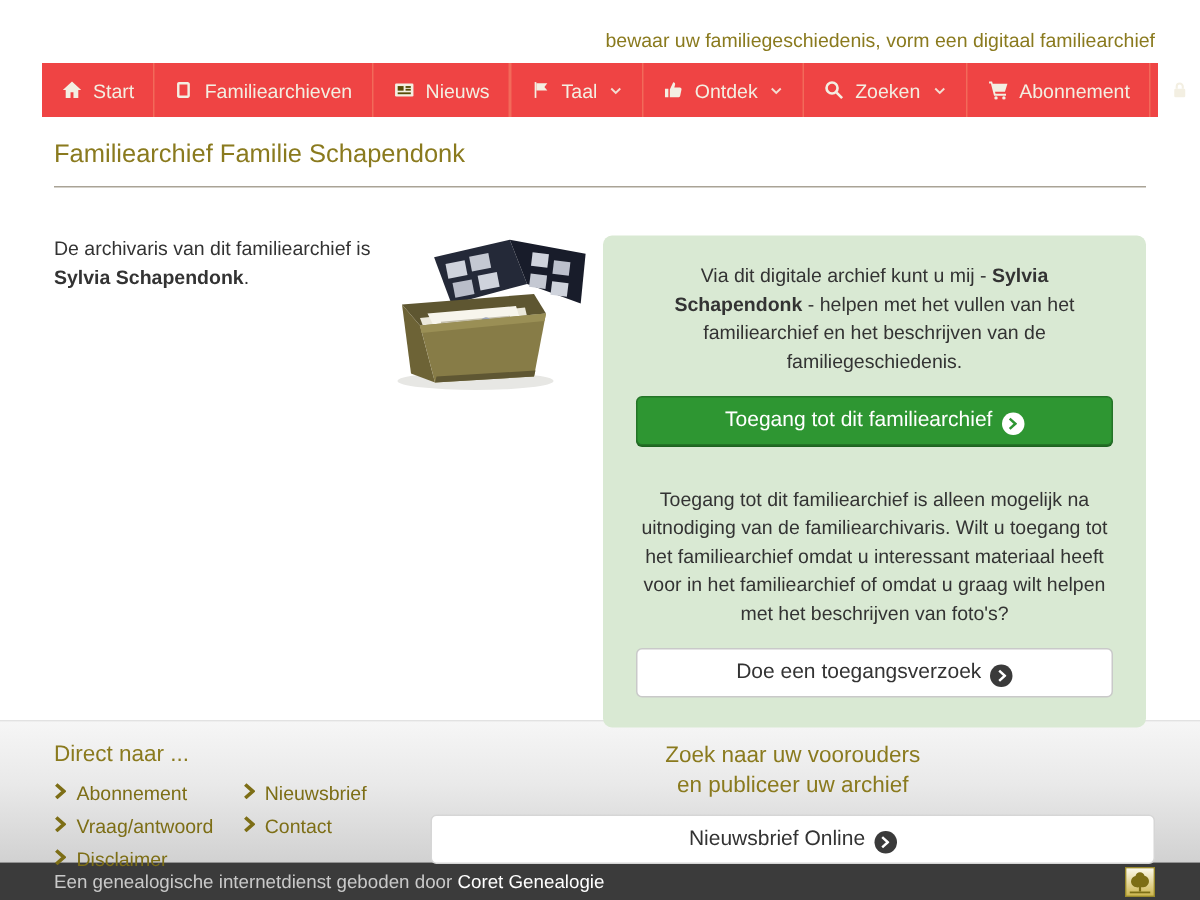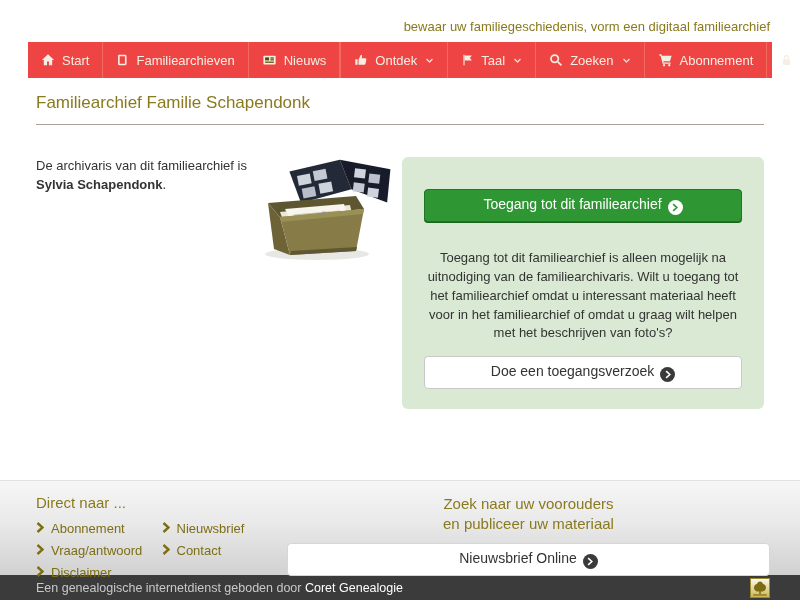--- a/index.html
+++ b/index.html
@@ -116,39 +116,39 @@
             <rect x="9" y="7.1" width="4" height="1.4" fill="#574b06"></rect>
             <rect x="3" y="9.8" width="10" height="1.4" fill="#574b06"></rect>
           </svg>
       </span>
         <span>Nieuws</span>
     </a>
   </div>
   <div class="nav-right">
     <a class="nav-item">
       <span class="nicon">
-        <svg width="14" height="14" viewBox="0 0 16 16" fill="currentColor">
-            <path d="M1.5 7h2.6v6.5H1.5zM5.2 13.5V7.6L7.8 2c1 0 1.7.9 1.4 2l-.6 2h4.2c.9 0 1.5.8 1.3 1.6l-1 4.7c-.2.7-.8 1.2-1.6 1.2z"></path>
-          </svg>
-      </span>
-        <span>Ontdek</span>
+        <svg width="13" height="14" viewBox="0 0 16 16" fill="currentColor">
+            <rect x="3" y="1.5" width="1.4" height="13"></rect>
+            <path d="M4.4 2.5h9l-2.4 3 2.4 3h-9z"></path>
+          </svg>
+      </span>
+        <span>Taal</span>
       <span class="chev">
           <svg width="9" height="9" viewBox="0 0 12 12">
             <path d="M2 4l4 4 4-4" fill="none" stroke="currentColor" stroke-width="1.7"></path>
           </svg>
         </span>
     </a>
     <a class="nav-item">
       <span class="nicon">
-        <svg width="13" height="14" viewBox="0 0 16 16" fill="currentColor">
-            <rect x="3" y="1.5" width="1.4" height="13"></rect>
-            <path d="M4.4 2.5h9l-2.4 3 2.4 3h-9z"></path>
-          </svg>
-      </span>
-        <span>Taal</span>
+        <svg width="14" height="14" viewBox="0 0 16 16" fill="currentColor">
+            <path d="M1.5 7h2.6v6.5H1.5zM5.2 13.5V7.6L7.8 2c1 0 1.7.9 1.4 2l-.6 2h4.2c.9 0 1.5.8 1.3 1.6l-1 4.7c-.2.7-.8 1.2-1.6 1.2z"></path>
+          </svg>
+      </span>
+        <span>Ontdek</span>
       <span class="chev">
           <svg width="9" height="9" viewBox="0 0 12 12">
             <path d="M2 4l4 4 4-4" fill="none" stroke="currentColor" stroke-width="1.7"></path>
           </svg>
         </span>
     </a>
     <a class="nav-item">
       <span class="nicon">
         <svg width="14" height="14" viewBox="0 0 16 16" fill="none" stroke="currentColor" stroke-width="2">
             <circle cx="6.5" cy="6.5" r="4.2"></circle>
@@ -216,20 +216,21 @@
         <line x1="48" y1="71" x2="95" y2="66" stroke="#cdc8b4" stroke-width="1"></line>
         <circle cx="72" cy="58" r="3.5" fill="#9aa3b8"></circle>
         <polygon points="16,46 28,60 38,98 22,92" fill="#6d6336"></polygon>
         <polygon points="28,60 112,52 104,94 38,98" fill="#877c47"></polygon>
         <polygon points="28,60 112,52 111,57 29,65" fill="#9a8f55"></polygon>
         <polygon points="38,98 104,94 105,90 39,94" fill="#5f5733"></polygon>
       </svg>
     </div>
 
     <section class="green-panel">
+      <p><span>Via dit digitale archief kunt u mij - </span><strong>Sylvia Schapendonk</strong><span> - helpen met het vullen van het familiearchief en het beschrijven van de familiegeschiedenis.</span></p>
       <button class="btn btn-green"><span>Toegang tot dit familiearchief</span><span class="acirc">
             <svg width="6" height="9" viewBox="0 0 8 11">
               <path d="M1.5 1l5 4.5-5 4.5" stroke="currentColor" stroke-width="2.2" fill="none"></path>
             </svg>
           </span></button>
       <p>Toegang tot dit familiearchief is alleen mogelijk na uitnodiging van de familiearchivaris. Wilt u toegang tot het familiearchief omdat u interessant materiaal heeft voor in het familiearchief of omdat u graag wilt helpen met het beschrijven van foto's?</p>
       <button class="btn btn-white"><span>Doe een toegangsverzoek</span><span class="acirc">
             <svg width="6" height="9" viewBox="0 0 8 11">
               <path d="M1.5 1l5 4.5-5 4.5" stroke="currentColor" stroke-width="2.2" fill="none"></path>
             </svg>
@@ -272,21 +273,21 @@
         <a class="flink">
             <span><svg width="8" height="11" viewBox="0 0 8 11">
                 <path d="M1.5 1l5 4.5-5 4.5" stroke="currentColor" stroke-width="2.4" fill="none"></path>
               </svg></span>
             <span>Contact</span>
           </a>
       </div>
     </div>
   </div>
   <div class="f-right">
-    <div class="promo"><span>Zoek naar uw voorouders</span><br><span>en publiceer uw materiaal</span></div>
+    <div class="promo"><span>Zoek naar uw voorouders</span><br><span>en publiceer uw archief</span></div>
     <button class="btn btn-foot"><span>Nieuwsbrief Online</span><span class="acirc">
           <svg width="6" height="9" viewBox="0 0 8 11">
             <path d="M1.5 1l5 4.5-5 4.5" stroke="currentColor" stroke-width="2.2" fill="none"></path>
           </svg>
         </span></button>
   </div>
 </footer>
 
 <div class="bottombar">
   <span><span>Een genealogische internetdienst geboden door </span><a>Coret Genealogie</a></span>

